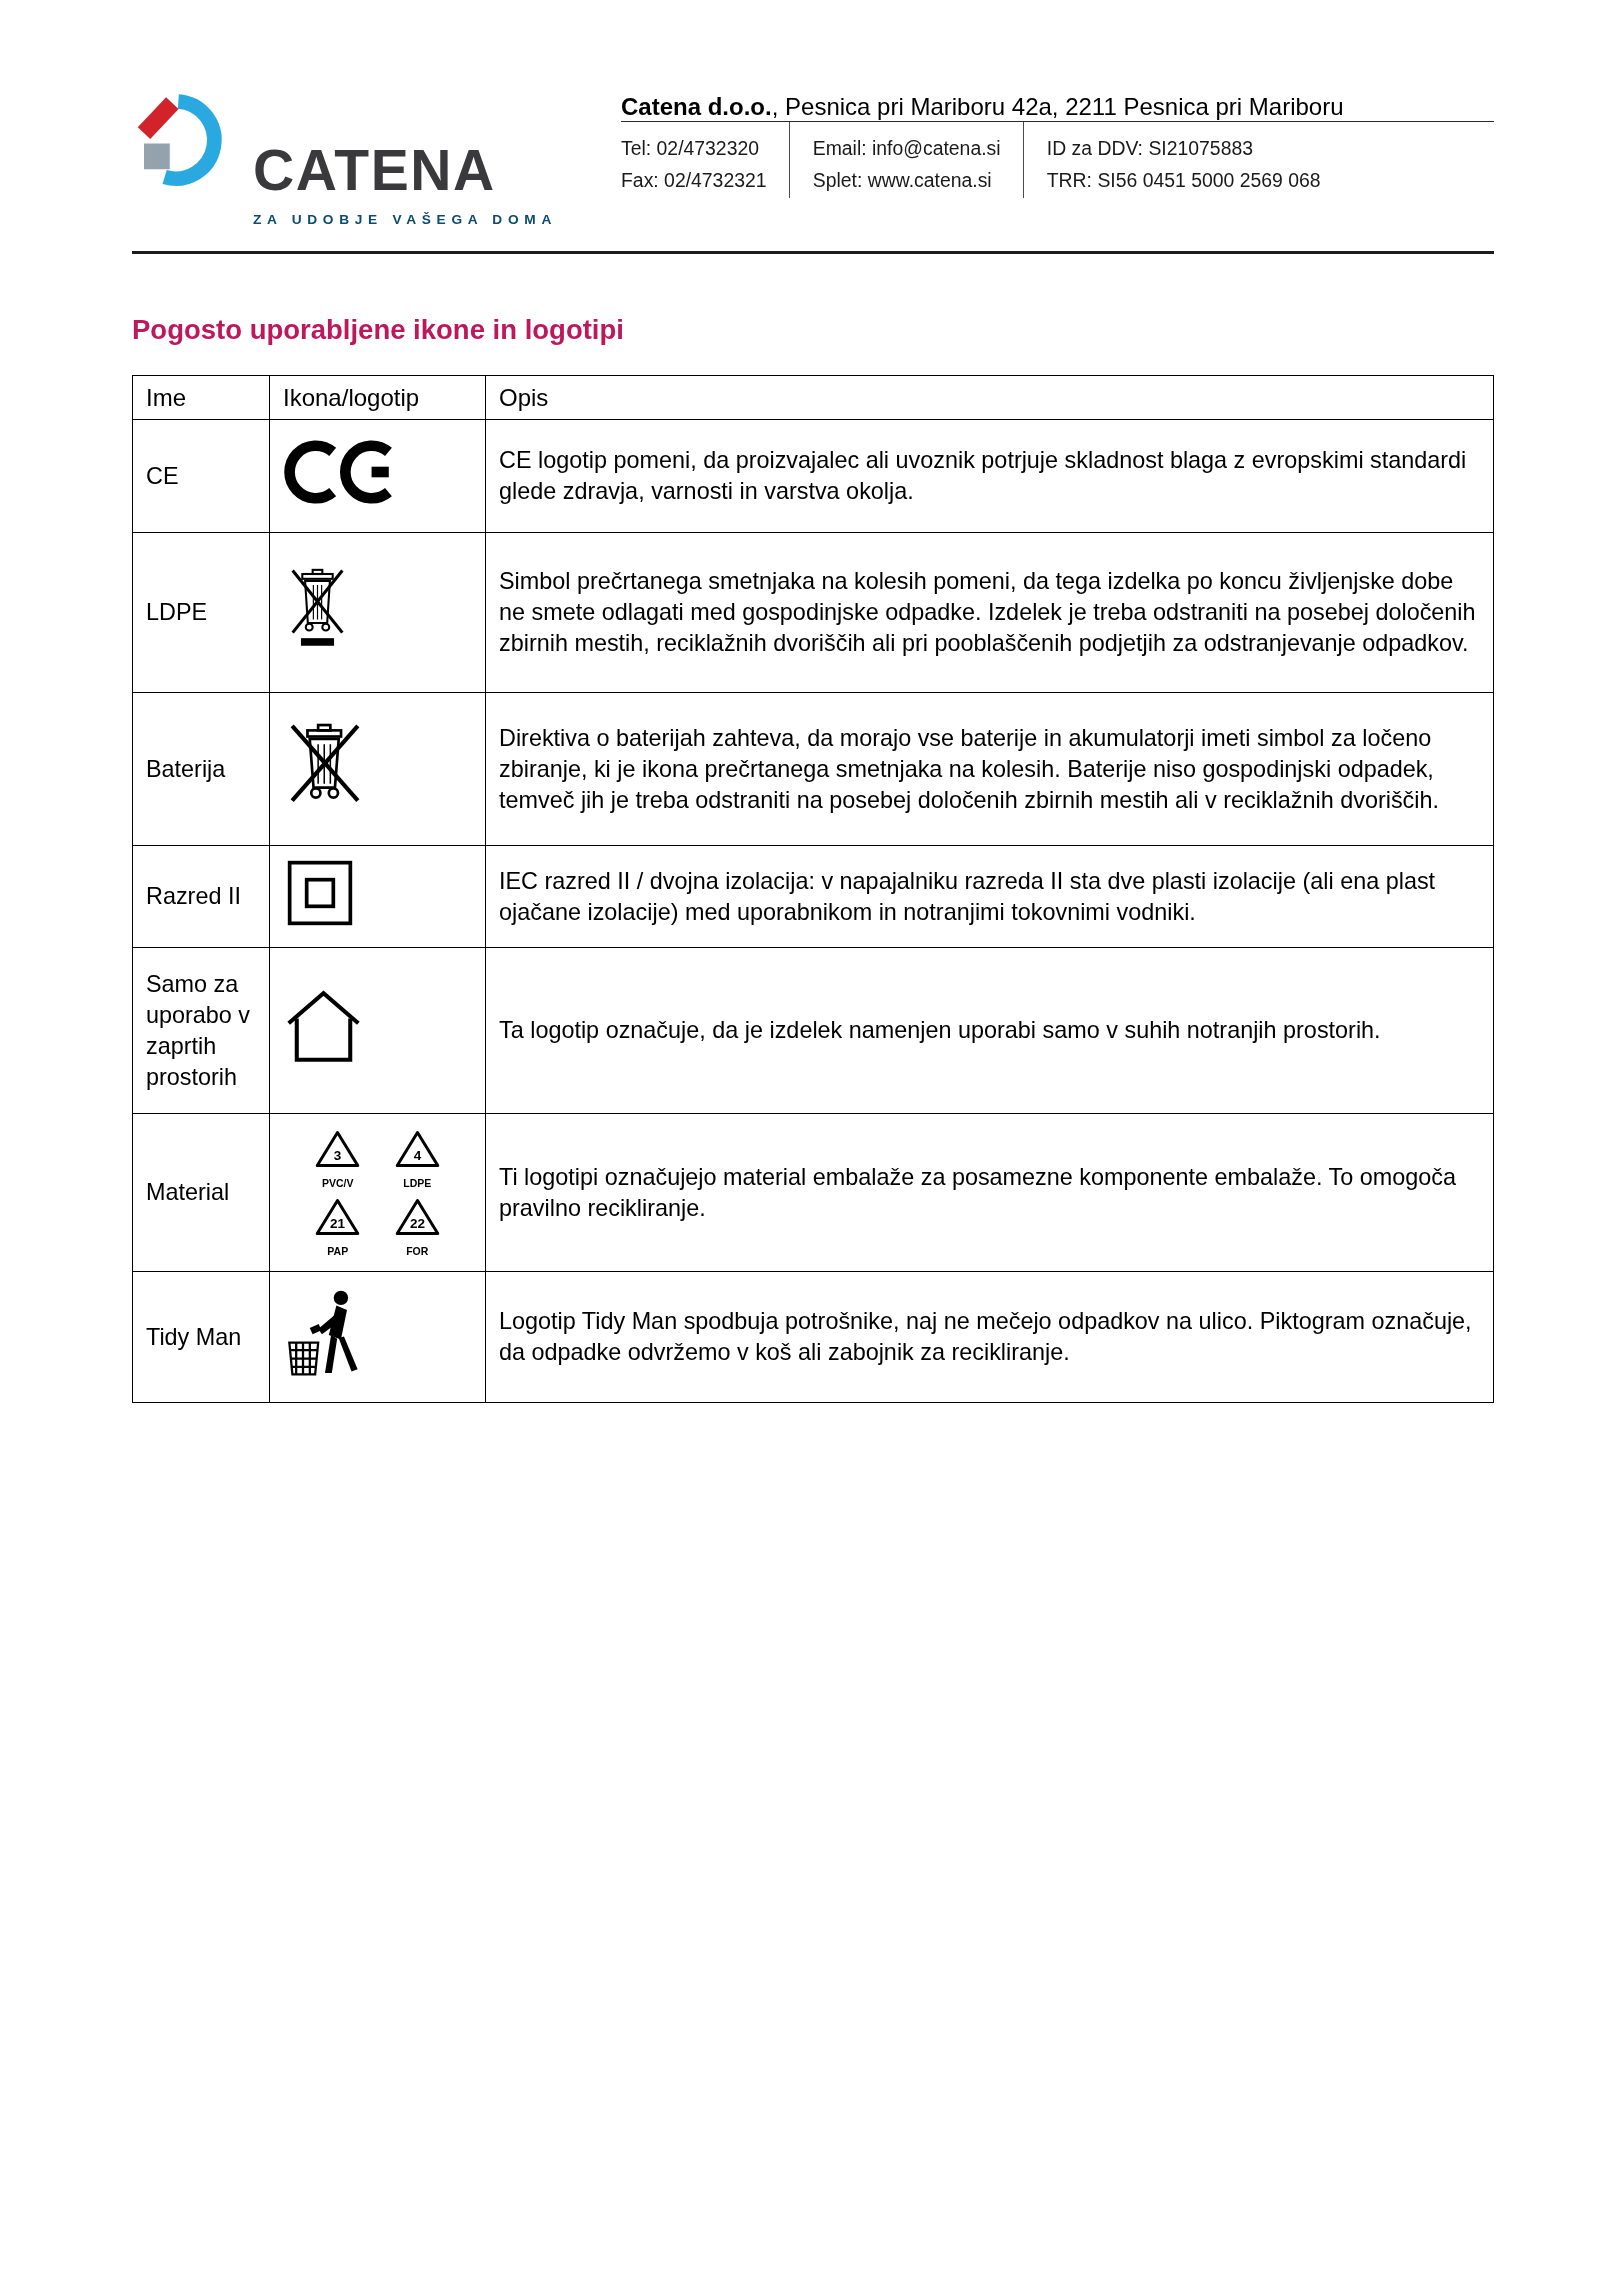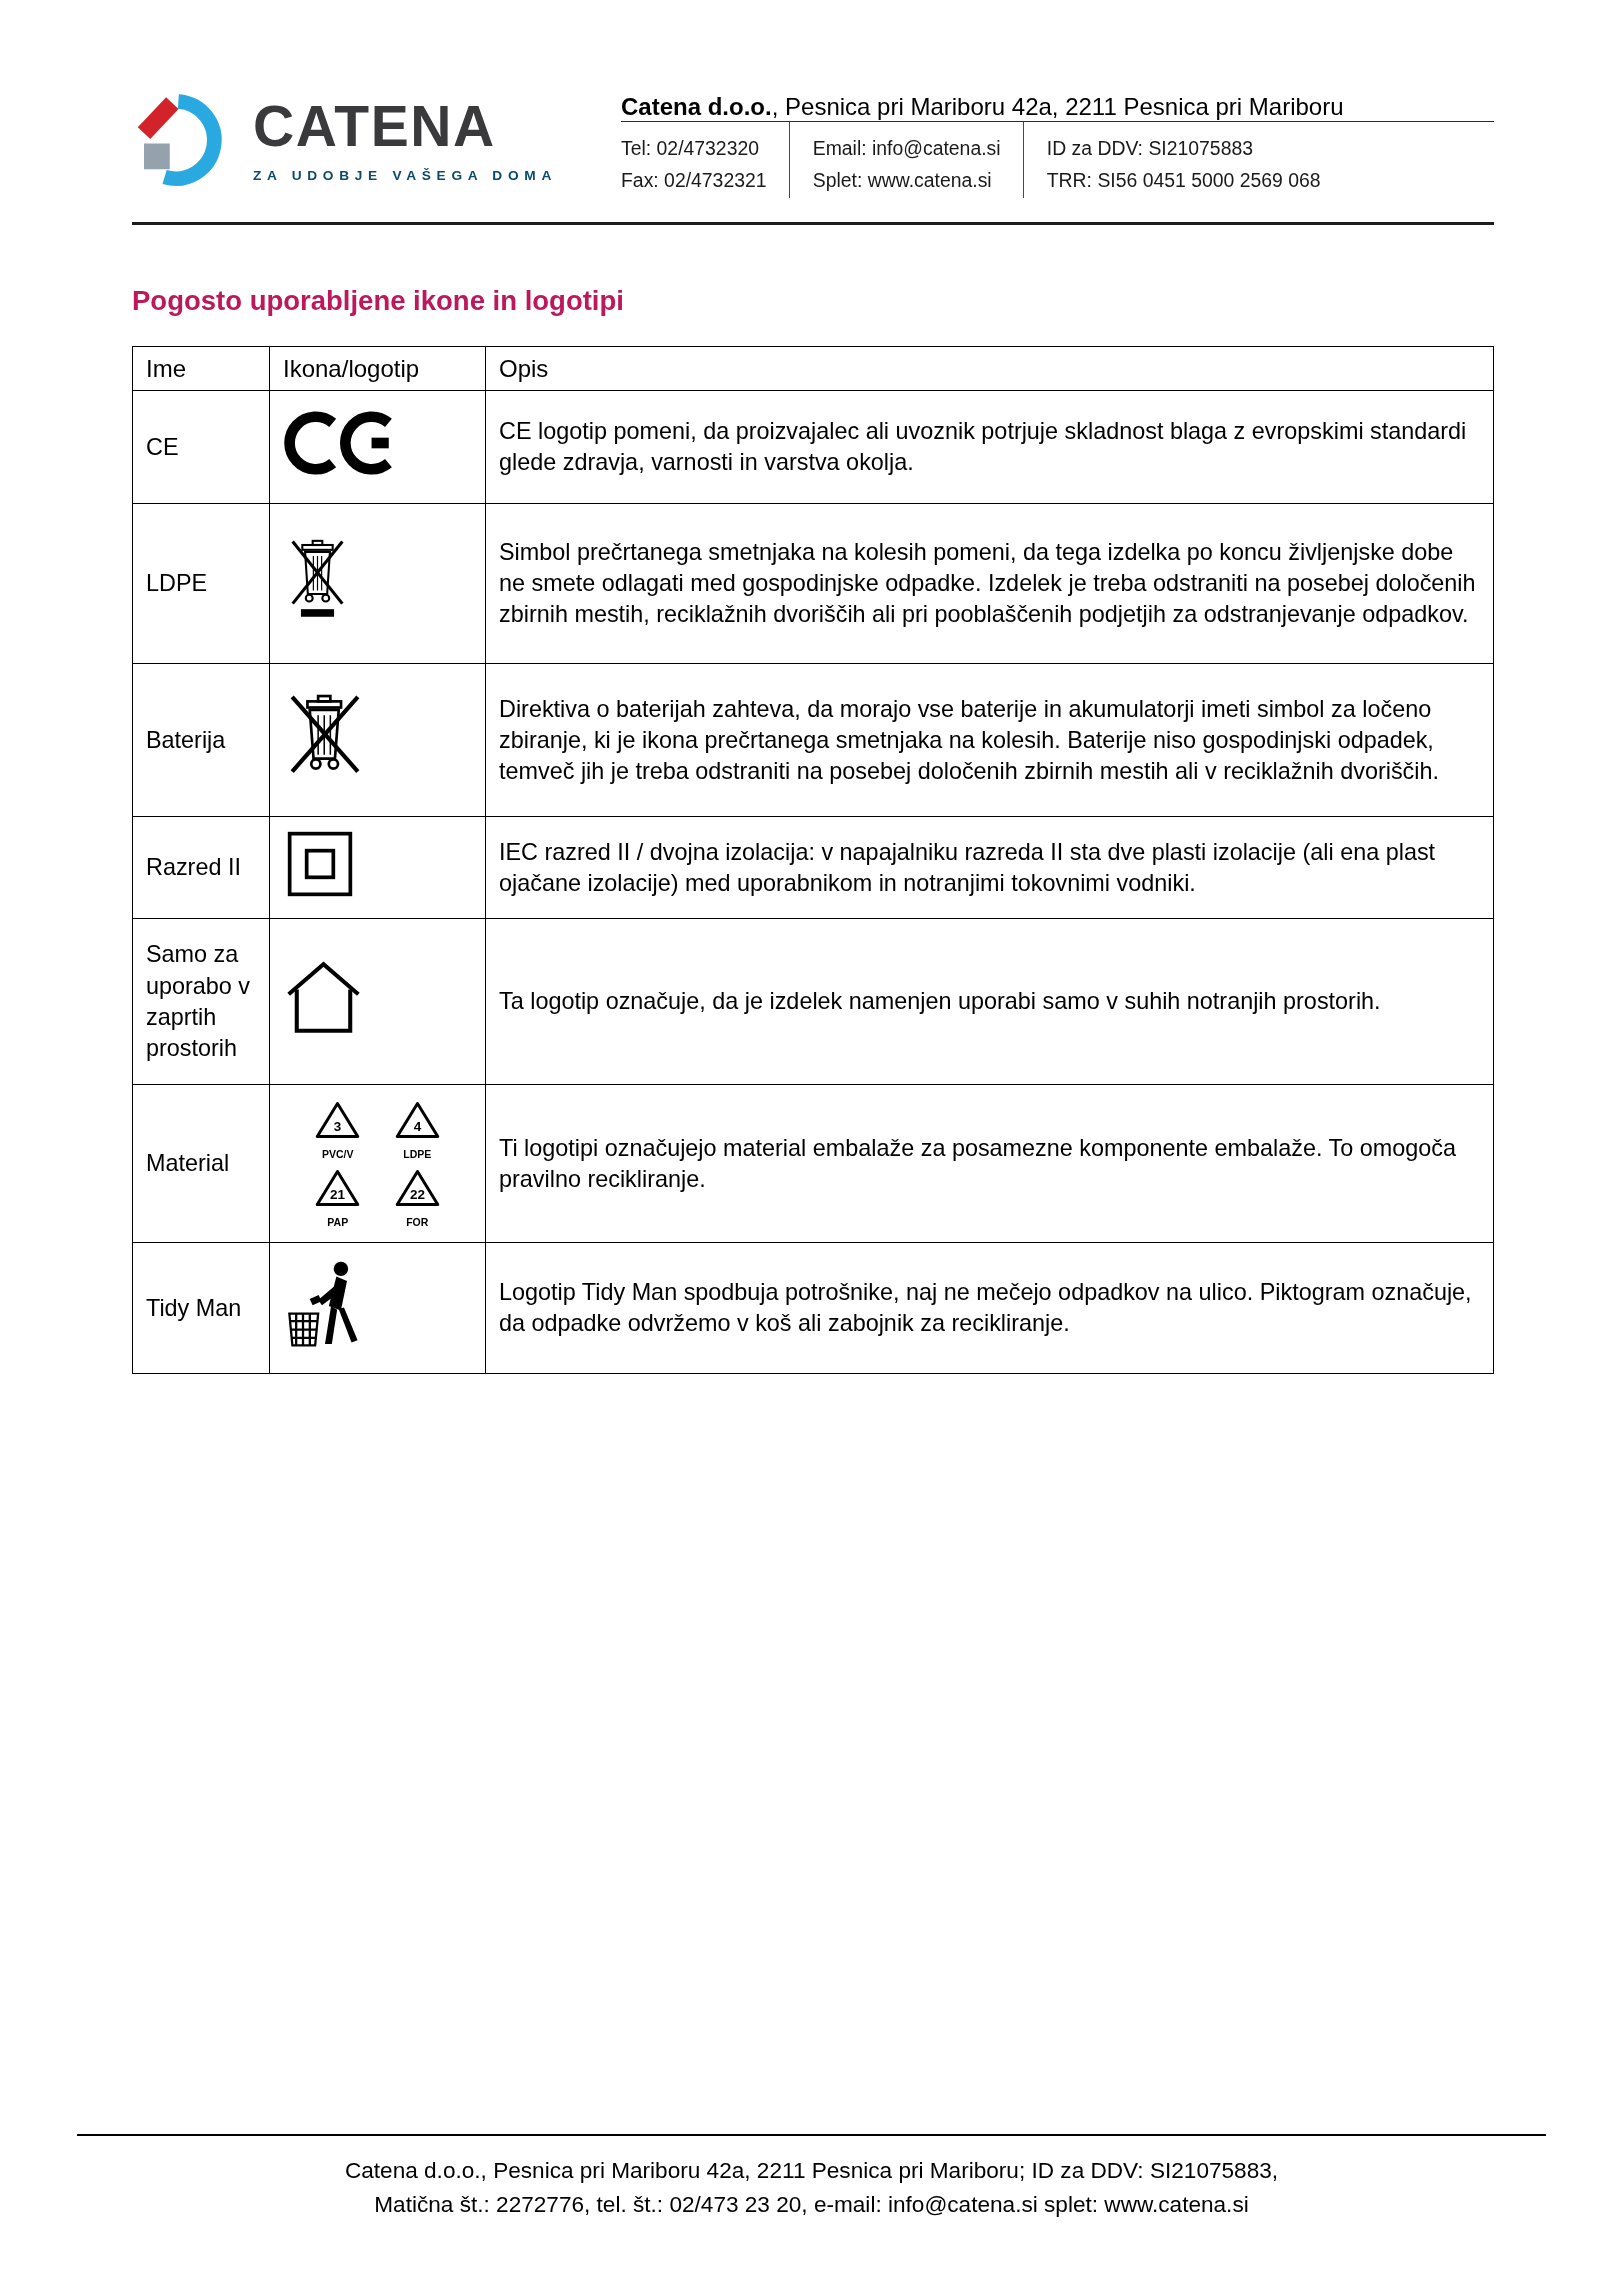--- a/index.html
+++ b/index.html
@@ -13,21 +13,21 @@
     font-family: "Liberation Sans", sans-serif;
     overflow: hidden;
   }
   .content { margin: 0 129px 0 132px; }
 
   
   .header { display: flex; align-items: flex-start; padding-top: 90px; gap: 37px; }
   .logo-block { width: 452px; flex: none; }
   .logo-row { display: flex; align-items: flex-start; gap: 18px; }
   .logo-mark { width: 103px; height: 107px; flex: none; }
-  .brand-stack { padding-top: 8px; }
+  .brand-stack { padding-top: 8px; margin-top: 44px; }
   .brand {
     font-size: 57px; font-weight: bold; color: #3a3a3c;
     letter-spacing: 1.6px; line-height: 1;
   }
   .tagline {
     margin-top: 13px; font-size: 13.7px; font-weight: bold;
     letter-spacing: 5.7px; color: #0c4a6e;
   }
   .header-right { flex: 1; padding-top: 3.2px; }
   .company-line { font-size: 24px; padding-bottom: 0; border-bottom: 1.6px solid #2a2a2a; }
@@ -273,18 +273,14 @@
               <path d="M9 82 H45 M10 93 H44 M11 104 H43"></path>
             </g>
           </svg>
         </td>
         <td>Logotip Tidy Man spodbuja potrošnike, naj ne mečejo odpadkov na ulico. Piktogram označuje, da odpadke odvržemo v koš ali zabojnik za recikliranje.</td>
       </tr>
     </tbody>
       </table>
   </div>
 
-  <div class="footer">
-    <div>Catena d.o.o., Pesnica pri Mariboru 42a, 2211 Pesnica pri Mariboru; ID za DDV: SI21075883,</div>
-    <div>Matična št.: 2272776, tel. št.: 02/473 23 20, e-mail: info@catena.si splet: www.catena.si</div>
-  </div>
 </div>
 
 
 </body></html>

